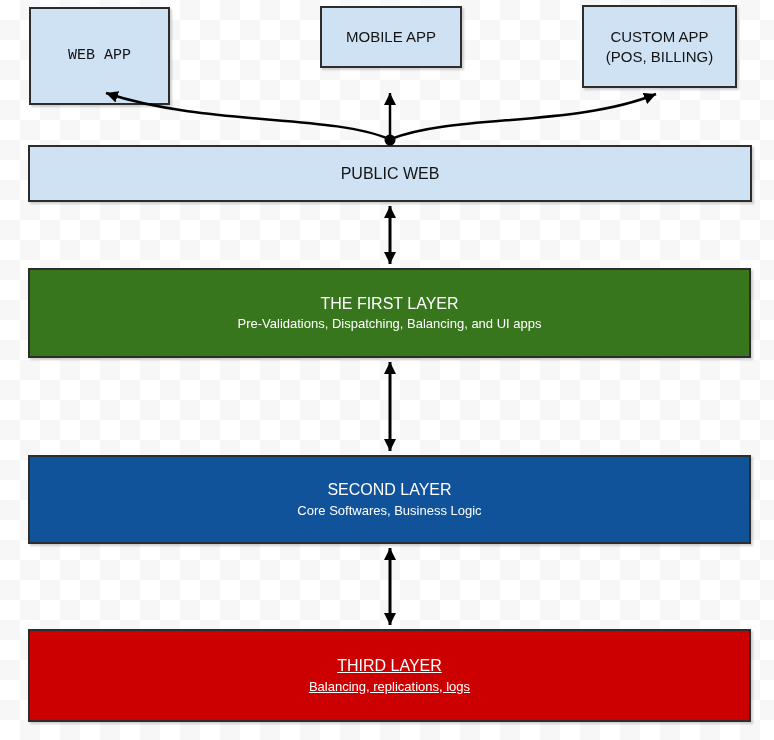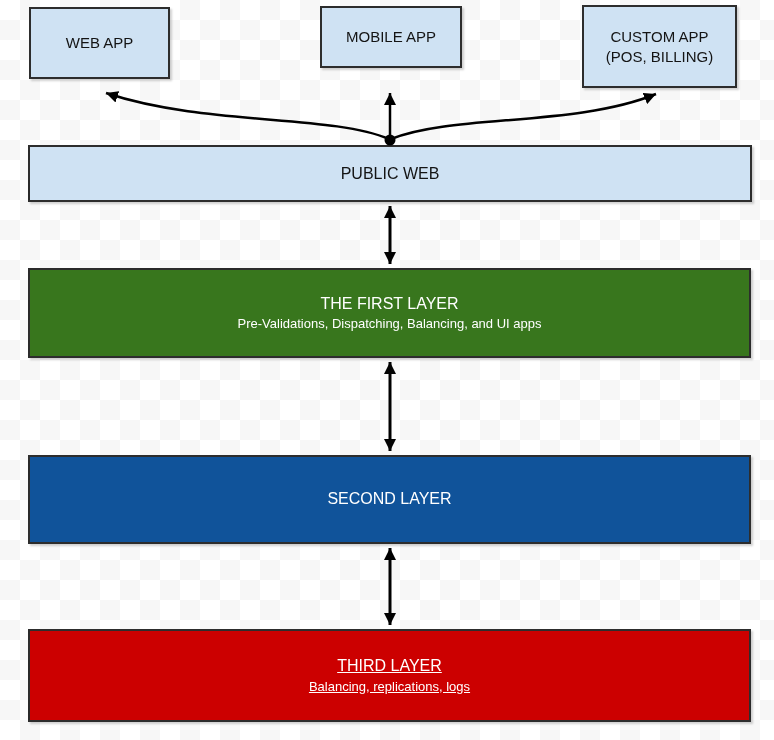--- a/index.html
+++ b/index.html
@@ -22,21 +22,21 @@
     align-items:center;
     justify-content:center;
     text-align:center;
     box-shadow:1.5px 1.5px 2px rgba(0,0,0,0.18);
   }
   .app-box{
     color:#141414;
     font-size:15px;
     line-height:1.3;
   }
-  .app-web    {left:29px;  top:7px; width:141px; height:72px;}
+  .app-web    {left:29px;  top:7px; width:141px; height:98px;font-family:Liberation Mono, monospace;}
   .app-mobile {left:320px; top:6px; width:142px; height:62px;}
   .app-custom {left:582px; top:5px; width:155px; height:83px;}
   .bar-public {
     left:28px; top:145px; width:724px; height:57px;
     color:#141414; font-size:16px;
   }
   .layer-bar{ left:28px; width:723px; color:#ffffff; }
   .layer-1{ top:268px; height:90px; }
   .layer-2{ top:455px; height:89px; }
   .layer-3{ top:629px; height:93px; }
@@ -69,20 +69,21 @@
     <span>(POS, BILLING)</span>
   </div>
 
   <div class="node layer-bar layer-1" style="background-color: rgb(56, 118, 29); justify-content: center;">
     <span class="layer-title">THE FIRST LAYER</span>
     <span class="layer-subtitle">Pre-Validations, Dispatching, Balancing, and UI apps</span>
   </div>
 
   <div class="node layer-bar layer-2" style="background-color: rgb(16, 83, 154);">
     <span class="layer-title">SECOND LAYER</span>
+    <span class="layer-subtitle">Core Softwares, Business Logic</span>
   </div>
 
   <div class="node layer-bar layer-3" style="background-color: rgb(204, 0, 0); text-decoration: underline;">
     <span class="layer-title">THIRD LAYER</span>
     <span class="layer-subtitle">Balancing, replications, logs</span>
   </div>
 
   <svg class="arrows" width="774" height="740" viewBox="0 0 774 740">
     <defs>
       <marker id="ah" viewBox="0 0 10 10" refX="10" refY="5" markerWidth="12" markerHeight="12" markerUnits="userSpaceOnUse" orient="auto-start-reverse">

